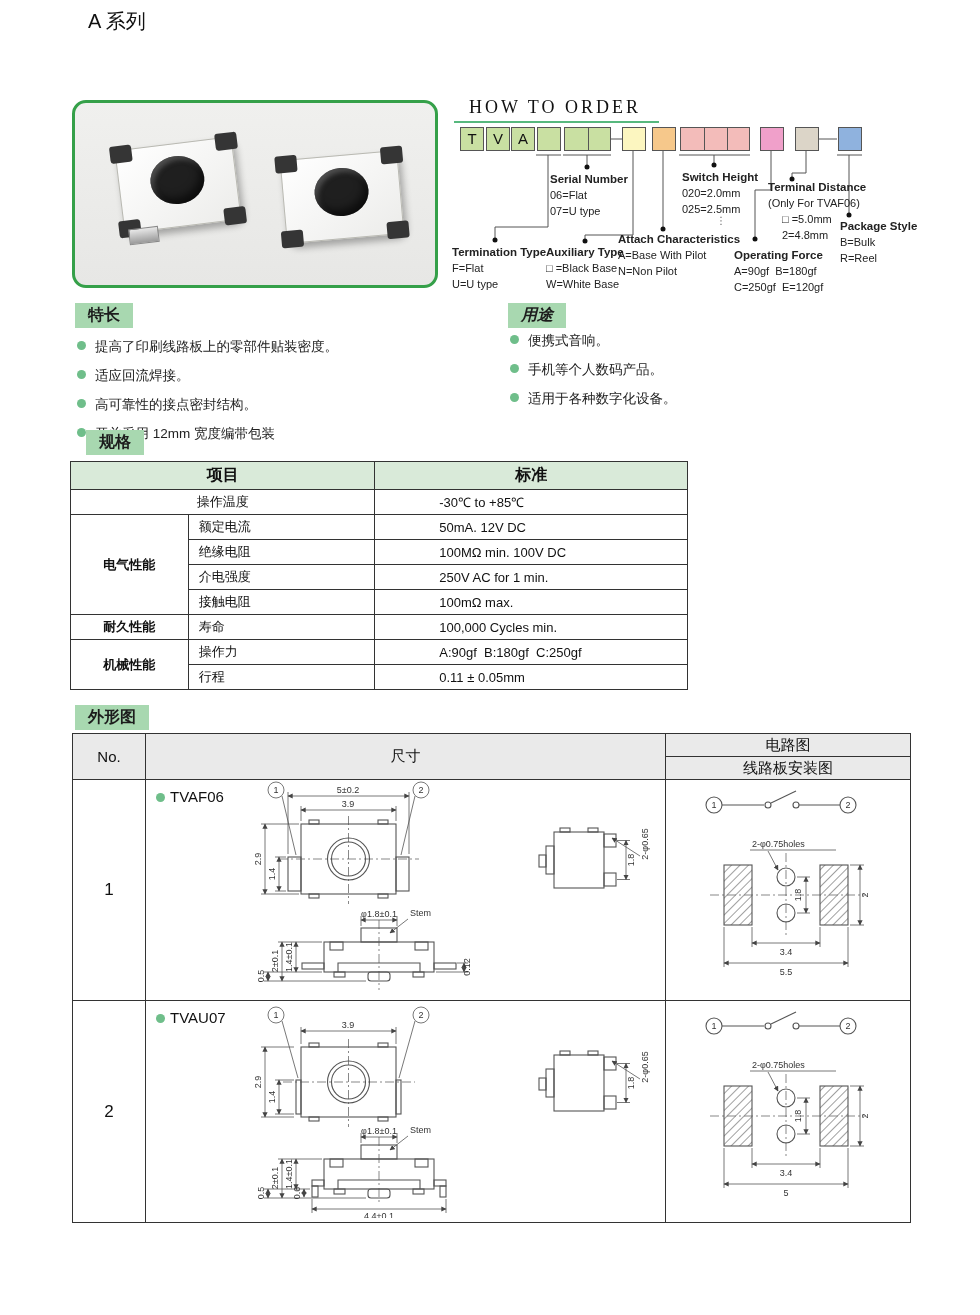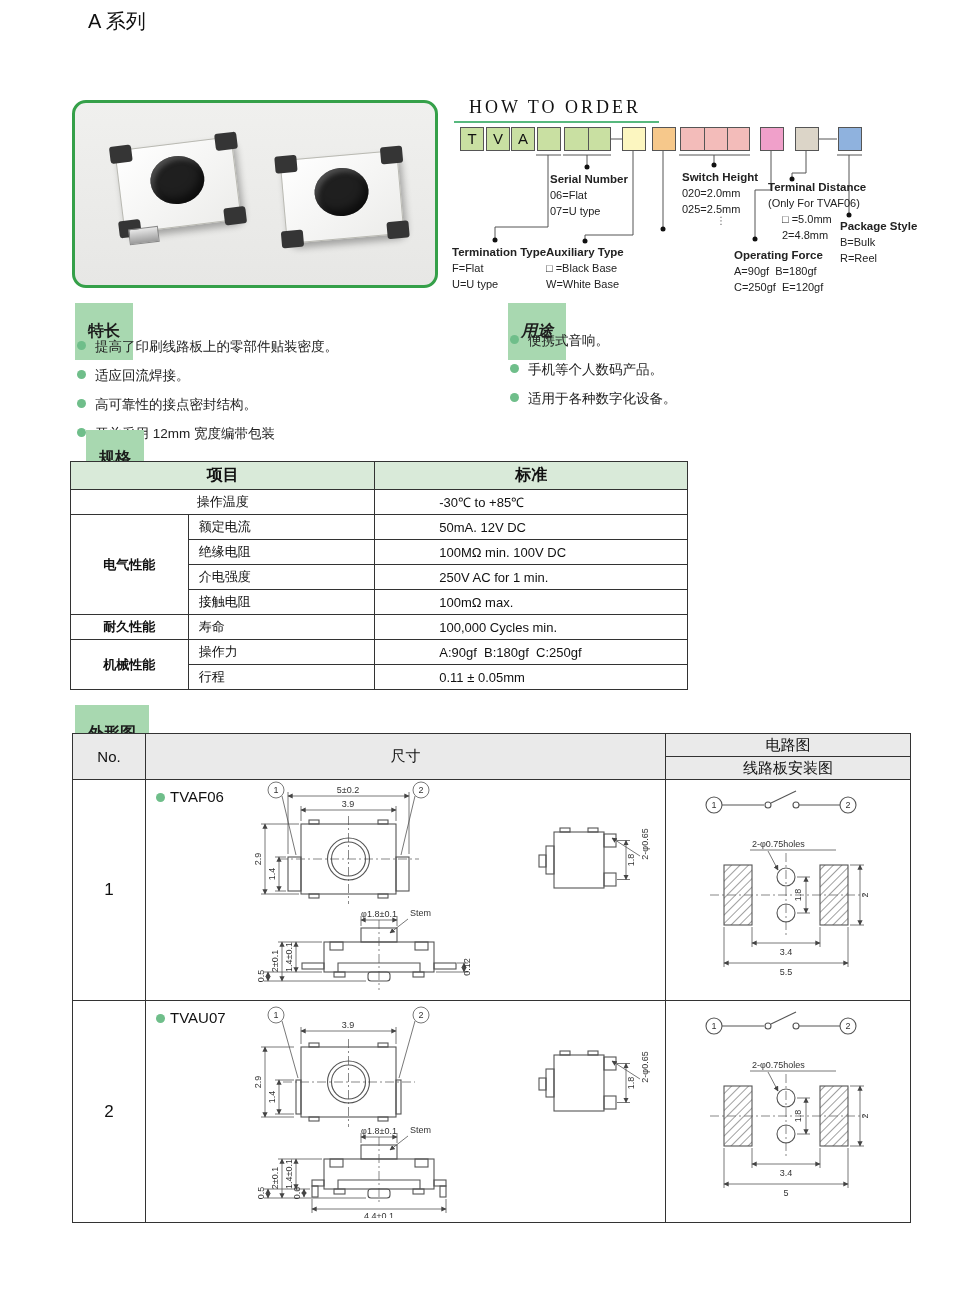--- a/index.html
+++ b/index.html
@@ -39,21 +39,21 @@
   .obox.blue   { background:#8fb2de; }
   .obox.w2 { width:47px; } .obox.w3 { width:70px; }
   .obox .split { position:absolute; top:0; bottom:0; width:1px; background:#555; }
   #order-lines { position:absolute; left:0; top:0; pointer-events:none; }
   .olabel { position:absolute; font-size:11px; line-height:16px; color:#222; white-space:nowrap; }
   .olabel-title { font-weight:bold; font-size:11.5px; }
   .olabel-terminal .olabel-line:nth-child(3), .olabel-terminal .olabel-line:nth-child(4) { padding-left:14px; }
   .line-dots { font-size:10px; padding-left:34px; color:#666; line-height:8px; }
 
   
-  .badge { position:absolute; background:#a8d8b0; padding:18px 13px; font-size:16px; font-weight:bold; color:#1c1c1c; }
+  .badge { position:absolute; background:#a8d8b0; padding:2px 13px; font-size:16px; font-weight:bold; color:#1c1c1c; }
   
   .blist { position:absolute; list-style:none; }
   .blist li { position:relative; padding-left:18px; margin-bottom:11px; font-size:13.5px; color:#222; }
   .blist li::before { content:""; position:absolute; left:0; top:3px; width:9px; height:9px;
                       border-radius:50%; background:#6fbe8a; }
 
   
   #spec-table { position:absolute; left:70px; top:461px; width:618px; border-collapse:collapse; }
   #spec-table td { border:1px solid #333; font-size:13px; height:25px; padding:3px 8px; color:#111; }
   #spec-table .sp-head { background:#d9ead9; font-size:16px; font-weight:bold; text-align:center; height:28px; }
@@ -176,20 +176,25 @@
     <div class="olabel" style="left:2px;top:149px;">
       <div class="olabel-title">Termination Type</div>
       <div class="olabel-line">F=Flat</div>
       <div class="olabel-line">U=U type</div>
     </div>
     <div class="olabel" style="left:96px;top:149px;">
       <div class="olabel-title">Auxiliary Type</div>
       <div class="olabel-line">□ =Black Base</div>
       <div class="olabel-line">W=White Base</div>
     </div>
+    <div class="olabel" style="left:168px;top:136px;">
+      <div class="olabel-title">Attach Characteristics</div>
+      <div class="olabel-line">A=Base With Pilot</div>
+      <div class="olabel-line">N=Non Pilot</div>
+    </div>
     <div class="olabel" style="left:284px;top:152px;">
       <div class="olabel-title">Operating Force</div>
       <div class="olabel-line">A=90gf&nbsp;&nbsp;B=180gf</div>
       <div class="olabel-line">C=250gf&nbsp;&nbsp;E=120gf</div>
     </div>
   </div>
 
   <div class="badge" style="left:75px;top:303px;">特长</div>
   <ul class="blist" style="left:77px;top:338px;">
     <li>提高了印刷线路板上的零部件贴装密度。</li>

